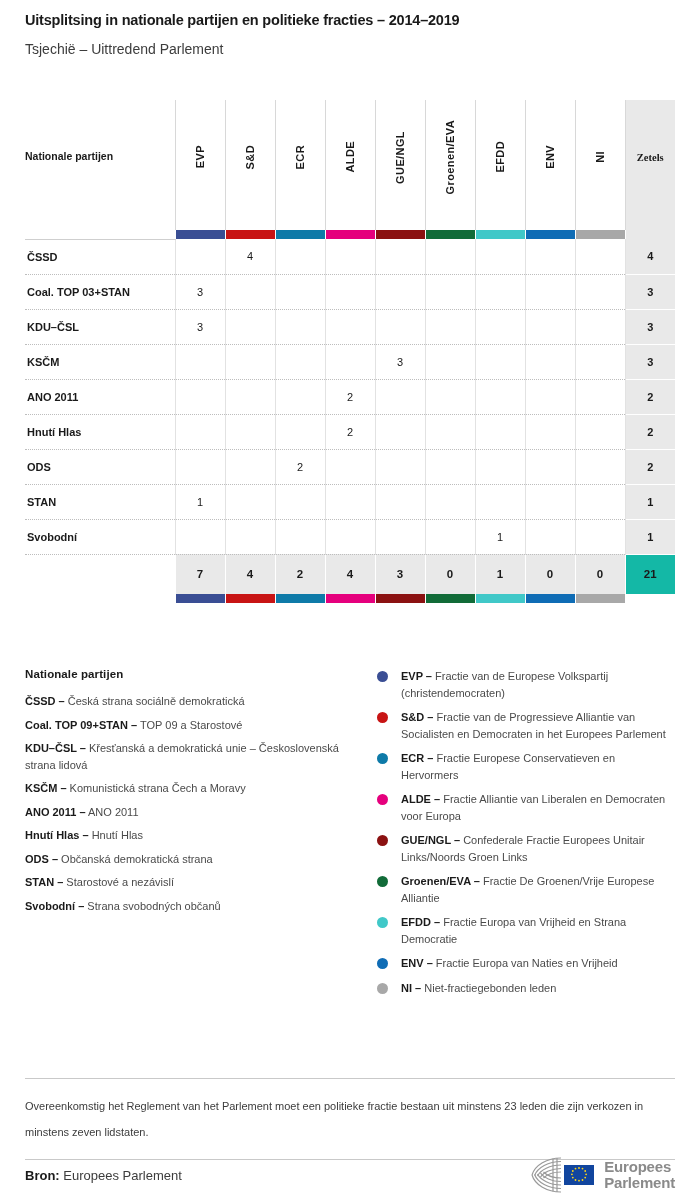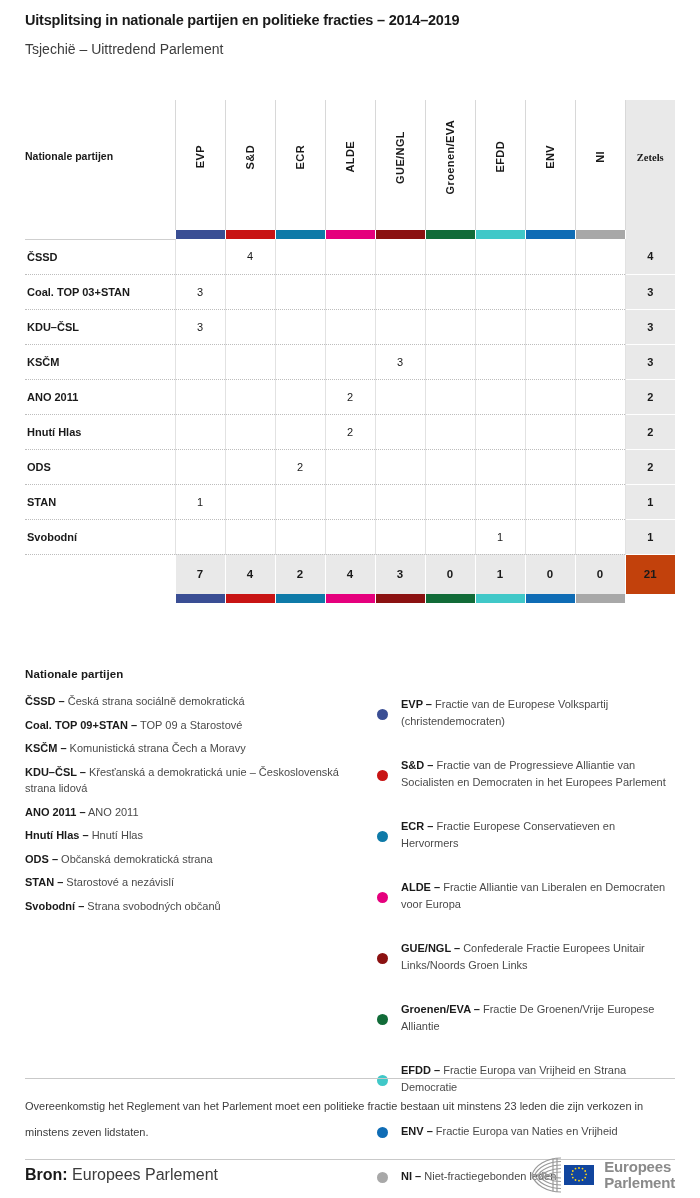--- a/index.html
+++ b/index.html
@@ -143,21 +143,21 @@
     font-weight: bold;
     background: #e9e9e9;
     border-left: 1px solid #ffffff;
     border-right: 1px solid #ffffff;
     color: #1a1a1a;
   }
   .total-sum {
     text-align: center;
     font-size: 11.5px;
     font-weight: bold;
-    background: #c2410c;
+    background: #14b8a6;
     color: #1a1a1a;
   }
 
   
   .legends {
     position: absolute;
     left: 25px;
     top: 668px;
     width: 650px;
     display: flex;
@@ -175,23 +175,22 @@
   .np-item {
     font-size: 11px;
     color: #4a4a4a;
     line-height: 16.5px;
     margin-bottom: 7px;
   }
   .np-item b { color: #1a1a1a; font-weight: bold; }
 
   .pf-item {
     display: flex;
-    align-items: center;
+    align-items: flex-start;
     margin-bottom: 8px;
-    margin-top: 28px;
   }
   .pf-dot {
     width: 11px;
     height: 11px;
     border-radius: 50%;
     flex: 0 0 11px;
     margin-top: 3px;
     margin-right: 13px;
   }
   .pf-text {
@@ -217,21 +216,21 @@
   }
   .source-row {
     position: absolute;
     left: 25px;
     top: 1155px;
     width: 650px;
     display: flex;
     align-items: center;
     justify-content: space-between;
   }
-  .source-text { font-size: 16px; color: #3c3c3c; }
+  .source-text { font-size: 13px; color: #3c3c3c; }
   .source-text b { color: #1a1a1a; font-weight: bold; }
 
   .ep-logo { display: flex; align-items: center; gap: 7px; }
   .ep-logo-text {
     font-size: 15px;
     font-weight: bold;
     color: #8a8a8a;
     line-height: 16px;
     letter-spacing: -0.2px;
   }
@@ -472,22 +471,22 @@
     </tfoot>
   </table>
 </div>
 
 <div class="legends">
   <div class="legend-col-left">
     <div class="legend-title">Nationale partijen</div>
     <div id="np-list">
         <div class="np-item"><b>ČSSD –</b><span> Česká strana sociálně demokratická</span></div>
         <div class="np-item"><b>Coal. TOP 09+STAN –</b><span> TOP 09 a Starostové</span></div>
+        <div class="np-item"><b>KDU–ČSL –</b><span> Křesťanská a demokratická unie – Československá strana lidová</span></div>
         <div class="np-item"><b>KSČM –</b><span> Komunistická strana Čech a Moravy</span></div>
-        <div class="np-item"><b>KDU–ČSL –</b><span> Křesťanská a demokratická unie – Československá strana lidová</span></div>
         <div class="np-item"><b>ANO 2011 –</b><span> ANO 2011</span></div>
         <div class="np-item"><b>Hnutí Hlas –</b><span> Hnutí Hlas</span></div>
         <div class="np-item"><b>ODS –</b><span> Občanská demokratická strana</span></div>
         <div class="np-item"><b>STAN –</b><span> Starostové a nezávislí</span></div>
         <div class="np-item"><b>Svobodní –</b><span> Strana svobodných občanů</span></div>
       </div>
   </div>
   <div class="legend-col-right">
     <div id="pf-list">
         <div class="pf-item">

